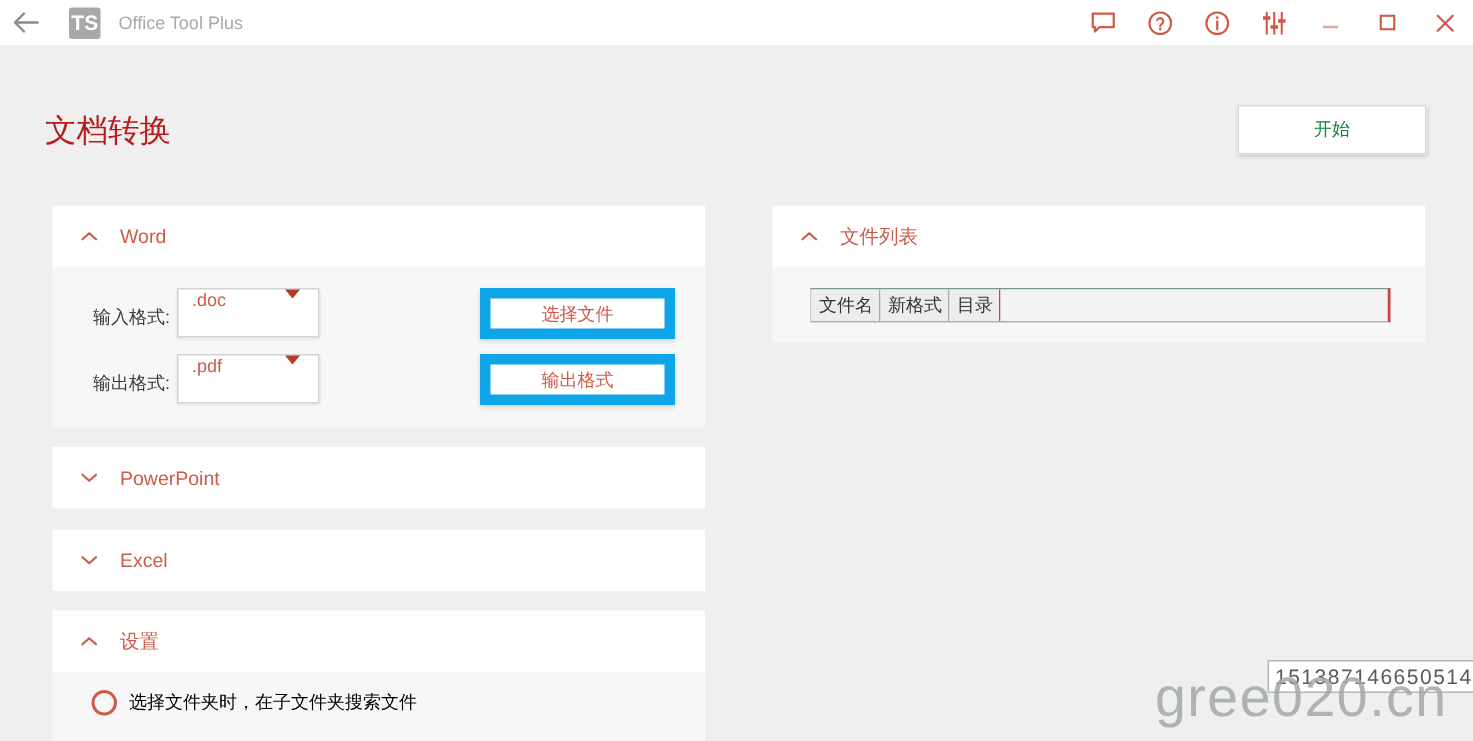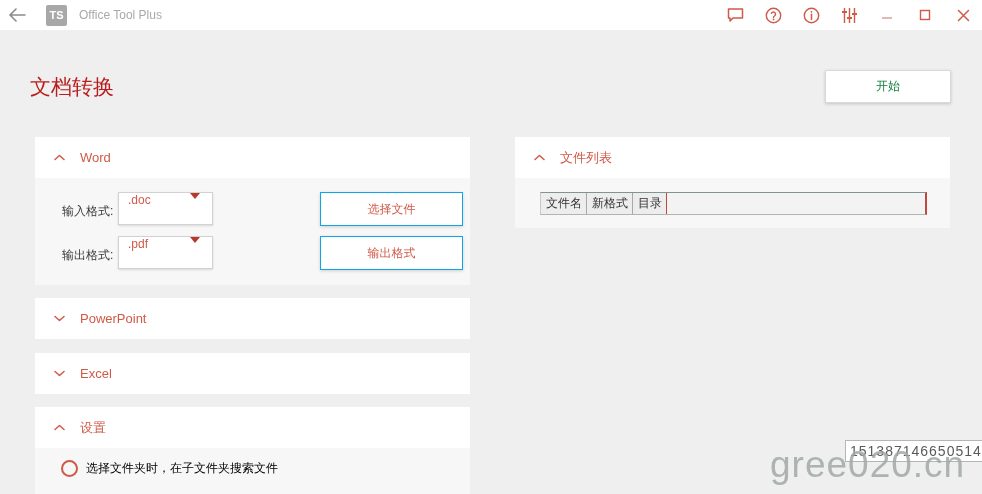--- a/index.html
+++ b/index.html
@@ -13,21 +13,21 @@
   }
 
   
   .titlebar {
     position: absolute; left: 0; top: 0; width: 982px; height: 30px;
     background: #ffffff; display: flex; align-items: center; z-index: 10;
   }
   .back-btn { width: 34px; height: 30px; display: flex; align-items: center; justify-content: center; cursor: pointer; }
   .logo {
     width: 21px; height: 21px; margin-left: 12px; background: #a8a8a8; border-radius: 2px;
-    color: #ffffff; font-size: 11px; font-weight: bold; display: flex; align-items: center; justify-content: center;
+    color: #ffffff; font-size: 14px; font-weight: bold; display: flex; align-items: center; justify-content: center;
     letter-spacing: 0px;
   }
   .app-title { margin-left: 12px; color: #a9a9a9; font-size: 12px; }
   .tb-icons { margin-left: auto; display: flex; height: 100%; }
   .tb-icon { width: 38px; height: 30px; display: flex; align-items: center; justify-content: center; cursor: pointer; }
 
   
   .page-title { position: absolute; left: 30px; top: 73px; font-size: 21px; color: #b91c1c; }
   .start-btn {
     position: absolute; left: 825px; top: 70px; width: 126px; height: 33px;
@@ -57,22 +57,22 @@
     background: #ffffff; border: 1px solid #d2d2d2; box-shadow: 0 1px 2px rgba(0,0,0,.12);
     display: flex; align-items: flex-start; cursor: pointer;
   }
   .dropdown .dd-value { margin-left: 9px; color: #cf5a48; font-size: 12px; flex: 1; }
   .dd-arrow {
     width: 0; height: 0; margin-right: 12px;
     border-left: 5px solid transparent; border-right: 5px solid transparent;
     border-top: 6px solid #b8392b;
   }
   .sel-btn {
-    position: absolute; left: 285px; width: 143px; height: 34px;
-    background: #ffffff; border: 1px solid #0ea5e9; box-shadow: 0 1px 3px rgba(0,0,0,.16);
+    position: absolute; left: 285px; width: 130px; height: 34px;
+    background: #ffffff; border: 7px solid #0ea5e9; box-shadow: 0 1px 3px rgba(0,0,0,.16);
     color: #cf5a48; font-size: 12px; font-family: inherit; cursor: pointer;
   }
 
   
   .radio-row { position: absolute; left: 26px; top: 12px; display: flex; align-items: center; }
   .radio {
     width: 17px; height: 17px; border: 2px solid #cf5a48; border-radius: 50%;
     background: transparent; cursor: pointer; flex: none;
   }
   .radio-label { margin-left: 8px; font-size: 12px; color: #000000; }

